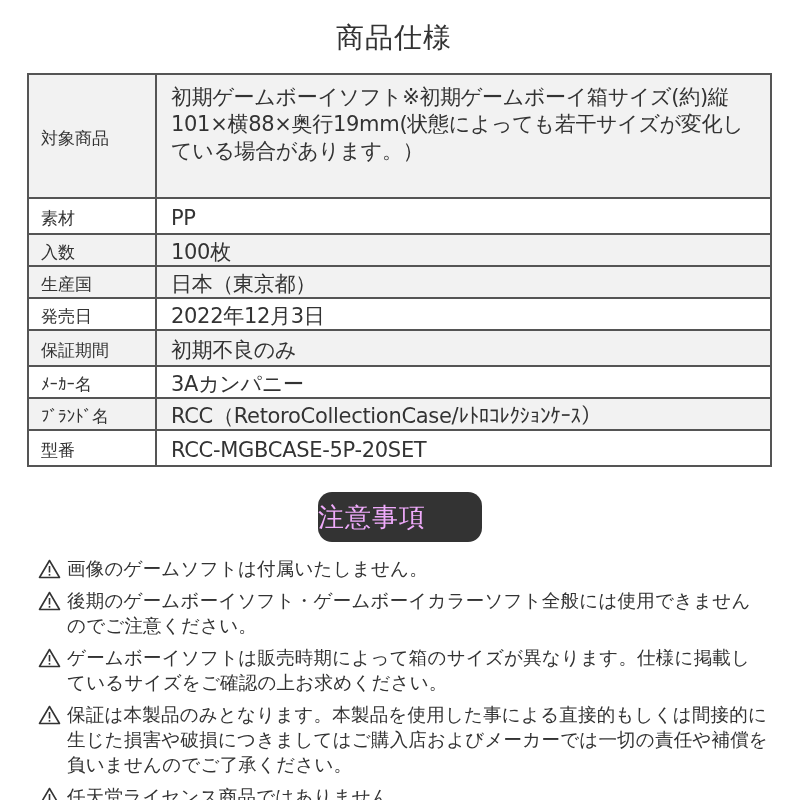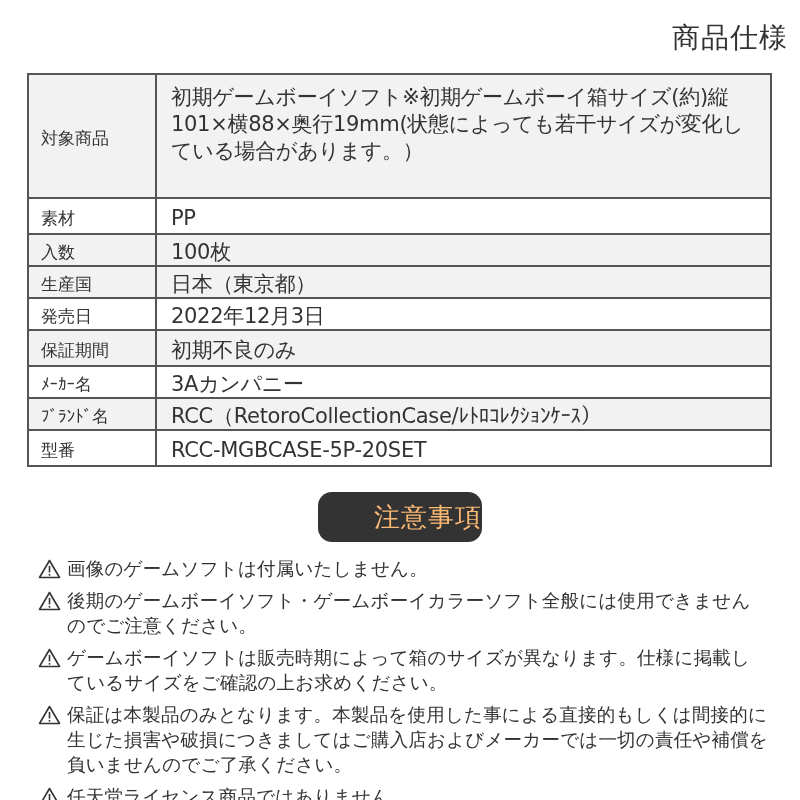--- a/index.html
+++ b/index.html
@@ -13,21 +13,21 @@
       position: relative;
       overflow: hidden;
       font-family: "DejaVu Sans", "Liberation Sans", sans-serif;
       color: #333333;
     }
     .title {
       position: absolute;
       top: 18px;
       left: 0;
       width: 788px;
-      text-align: right;
+      text-align: center;
       font-size: 28px;
       line-height: 40px;
       color: #333333;
       letter-spacing: 1px;
     }
     .spec-table {
       position: absolute;
       top: 73px;
       left: 27px;
       width: 745px;
@@ -70,24 +70,24 @@
     .spec-table tr.row-tall td { height: 30px; line-height: 30px; margin-top: 40px; }
 
     .notice-badge {
       position: absolute;
       top: 492px;
       left: 318px;
       width: 164px;
       height: 50px;
       background: #333333;
       border-radius: 14px;
-      color: #fdba74;
+      color: #f0abfc;
       font-size: 26px;
       line-height: 50px;
-      text-align: right;
+      text-align: left;
       letter-spacing: 1px;
     }
     .notes {
       position: absolute;
       top: 556px;
       left: 38px;
       width: 730px;
       margin: 0;
       padding: 0;
       list-style: none;

